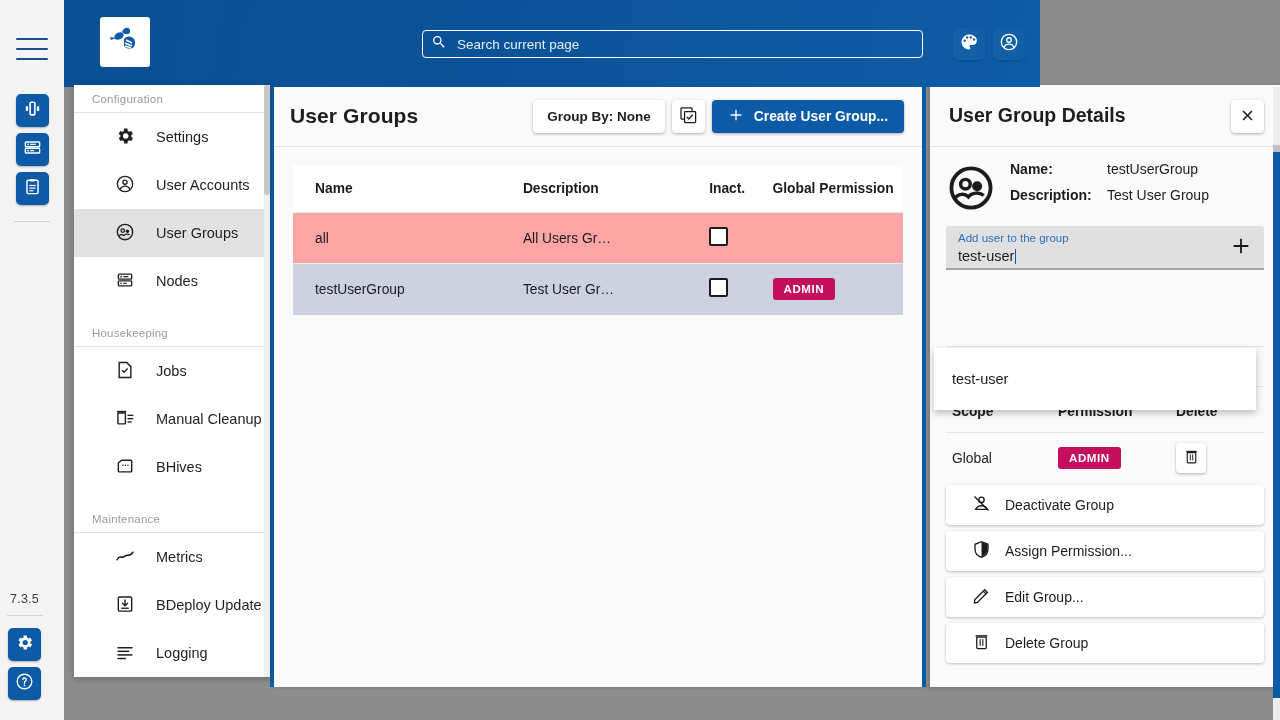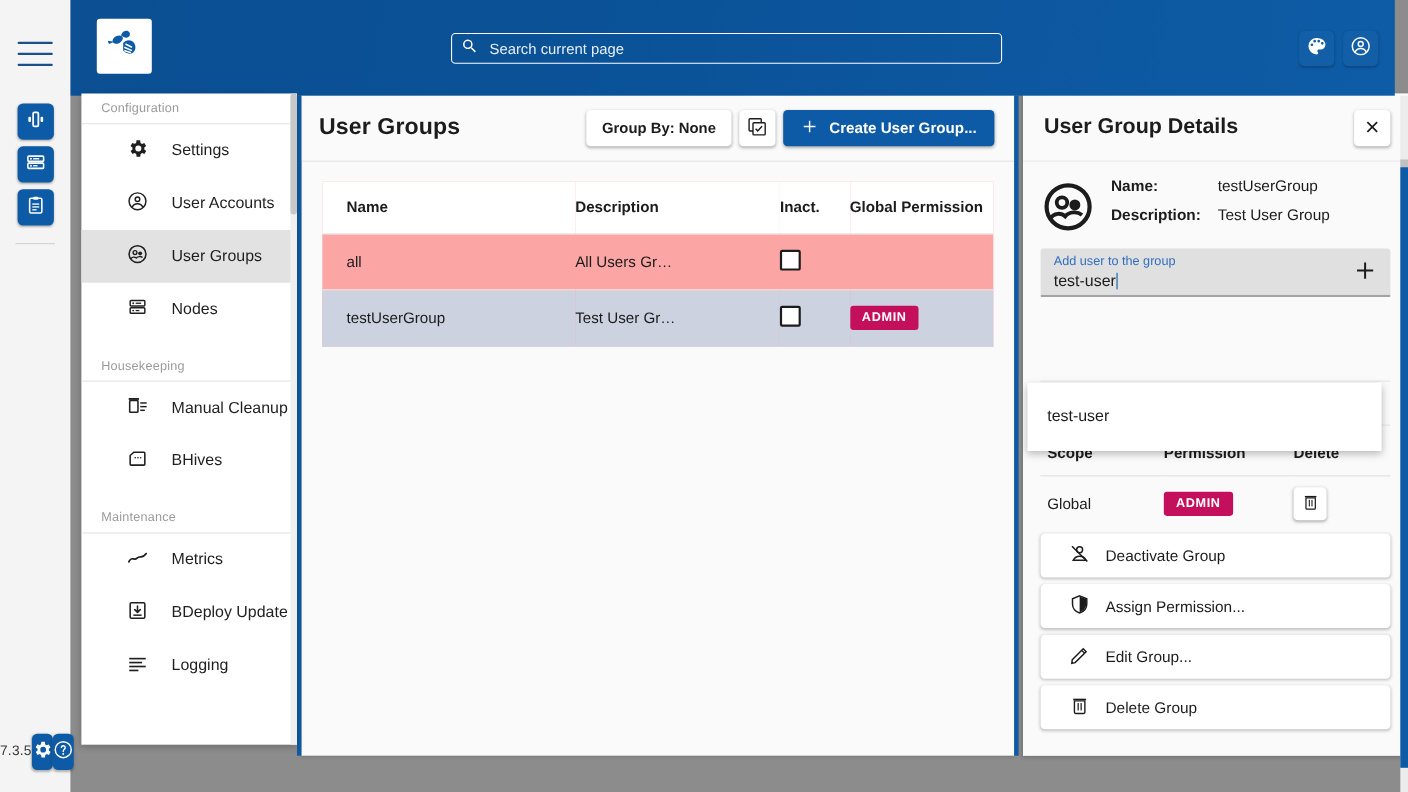--- a/index.html
+++ b/index.html
@@ -23,27 +23,27 @@
   .hamburger i { display:block; height:2px; background:#1a4f8a; border-radius:1px; }
   .rail-spacer { flex: 0 0 34px; }
   .rail-btn {
     width: 33px; height: 33px; border-radius: 5px; background: #0d5ba6;
     margin-bottom: 6px; display: flex; align-items: center; justify-content: center;
     box-shadow: 0 1px 2px rgba(0,0,0,.28); cursor: pointer;
   }
   .rail-btn svg { width: 19px; height: 19px; fill: #ffffff; }
   .rail-divider { width: 36px; height: 1px; background: #d3d3d3; margin: 10px 0 0 0; }
   .rail-bottom { position: absolute; bottom: 14px; left: 0; width: 49px;
-     display:flex; align-items: center; }
+     display:flex; flex-direction: column; align-items: center; }
   .version { font-size: 12.5px; color: #3a3a3a; margin-bottom: 9px; letter-spacing:.2px;}
   .rail-bottom .rail-divider { margin: 0 0 12px 0; }
 
   
   .topbar {
-    position: absolute; left: 52px; top: 0; width: 1216px; height: 87px;
+    position: absolute; left: 64px; top: 0; width: 976px; height: 87px;
     background: linear-gradient(100deg, #0c4f93 0%, #0a5196 35%, #0e5ca6 100%);
     z-index: 20;
   }
   .logo {
     position: absolute; left: 36px; top: 17px; width: 50px; height: 50px;
     background: #ffffff; border-radius: 3px;
     display: flex; align-items: center; justify-content: center;
   }
   .logo svg { width: 40px; height: 40px; }
   .searchbox {
@@ -394,20 +394,29 @@
               <rect x="10" y="7.3" width="6" height="1.4"></rect>
               <circle cx="7.3" cy="16" r="1"></circle>
               <rect x="10" y="15.3" width="4" height="1.4"></rect>
             </svg>
         </span>
         <span>Nodes</span>
       </div>
 
       <div class="nav-gap"></div>
       <div class="nav-group-label">Housekeeping</div>
+      <div class="nav-item">
+        <span>
+          <svg viewBox="0 0 24 24">
+              <path d="M5 3h9l5 5v13H5z" fill="none" stroke="#1f1f1f" stroke-width="1.7"></path>
+              <path d="M8.5 12.2l2.4 2.4 4.2-4.4" fill="none" stroke="#1f1f1f" stroke-width="1.7"></path>
+            </svg>
+        </span>
+        <span>Jobs</span>
+      </div>
       <div class="nav-item">
         <span>
           <svg viewBox="0 0 24 24">
               <rect x="3.5" y="6" width="9" height="13" rx="1" fill="none" stroke="#1f1f1f" stroke-width="1.7"></rect>
               <rect x="2.4" y="3.4" width="11.2" height="2"></rect>
               <rect x="15" y="8" width="7" height="1.6"></rect>
               <rect x="15" y="12" width="7" height="1.6"></rect>
               <rect x="15" y="16" width="5" height="1.6"></rect>
             </svg>
         </span>

